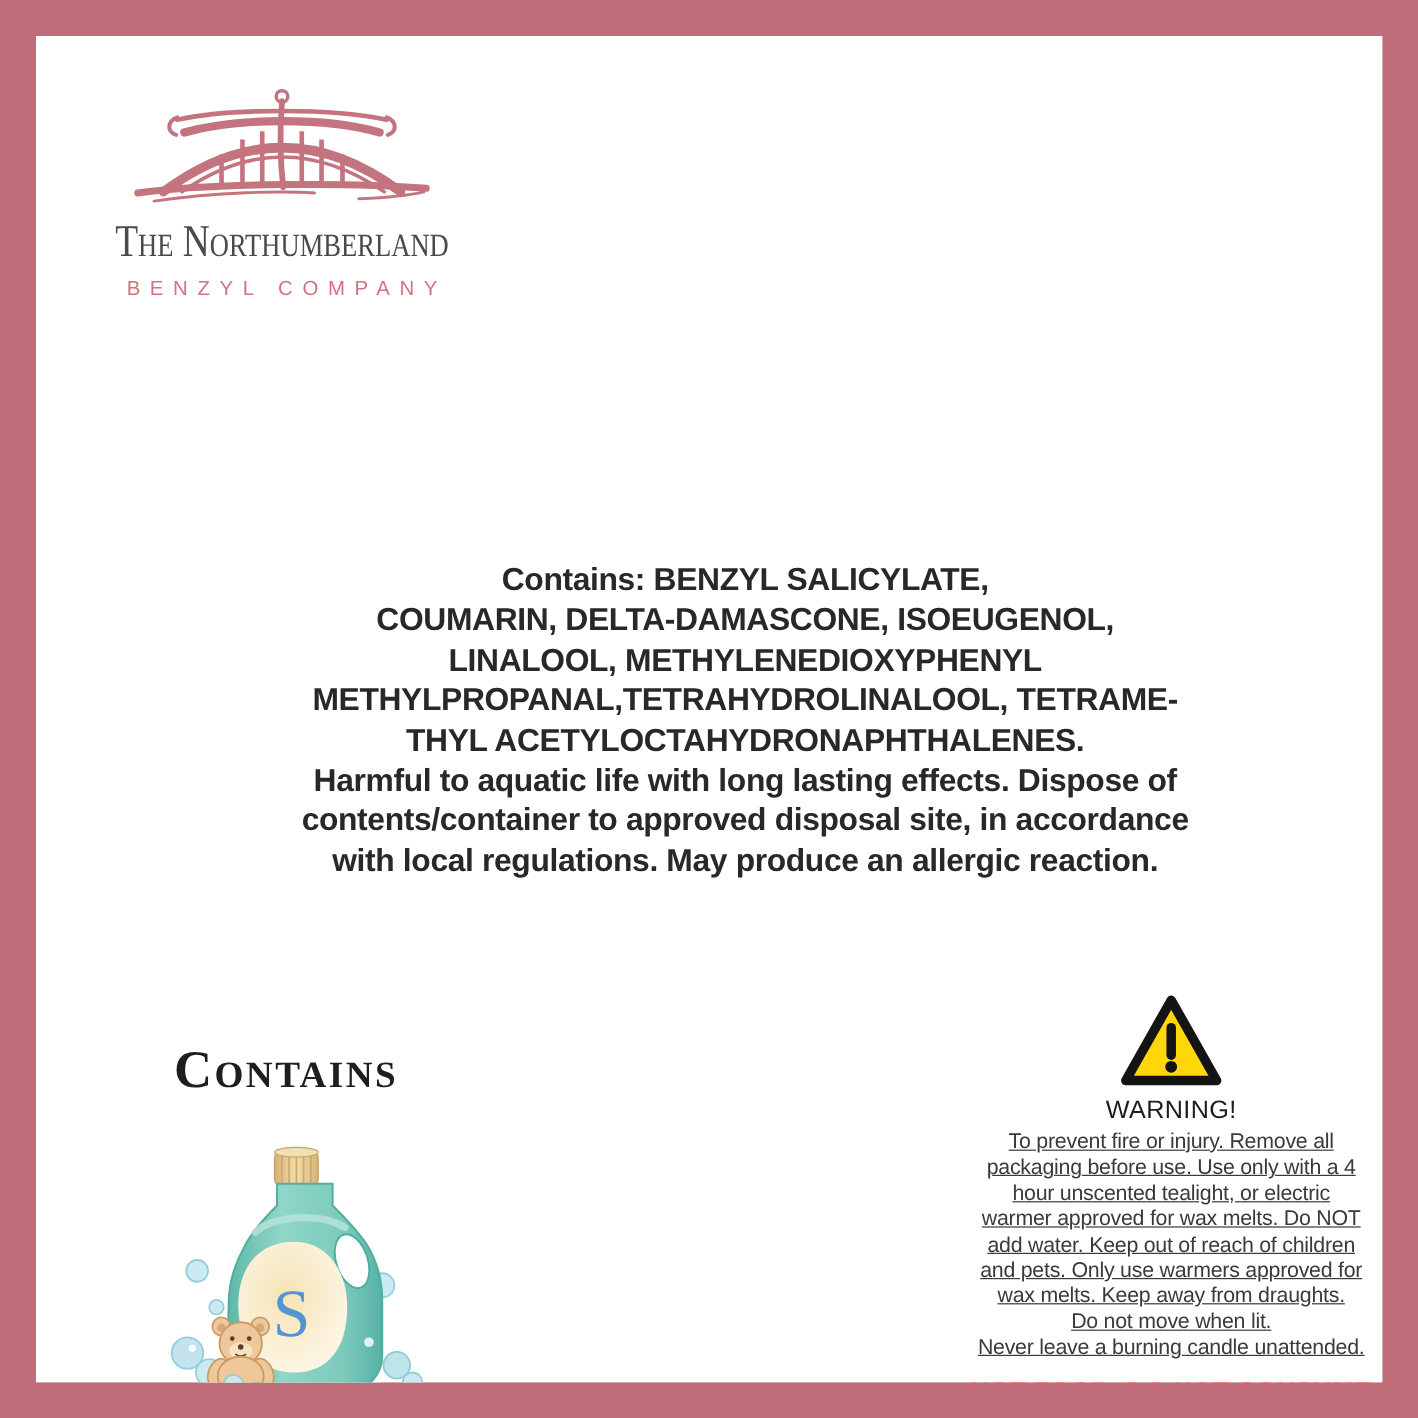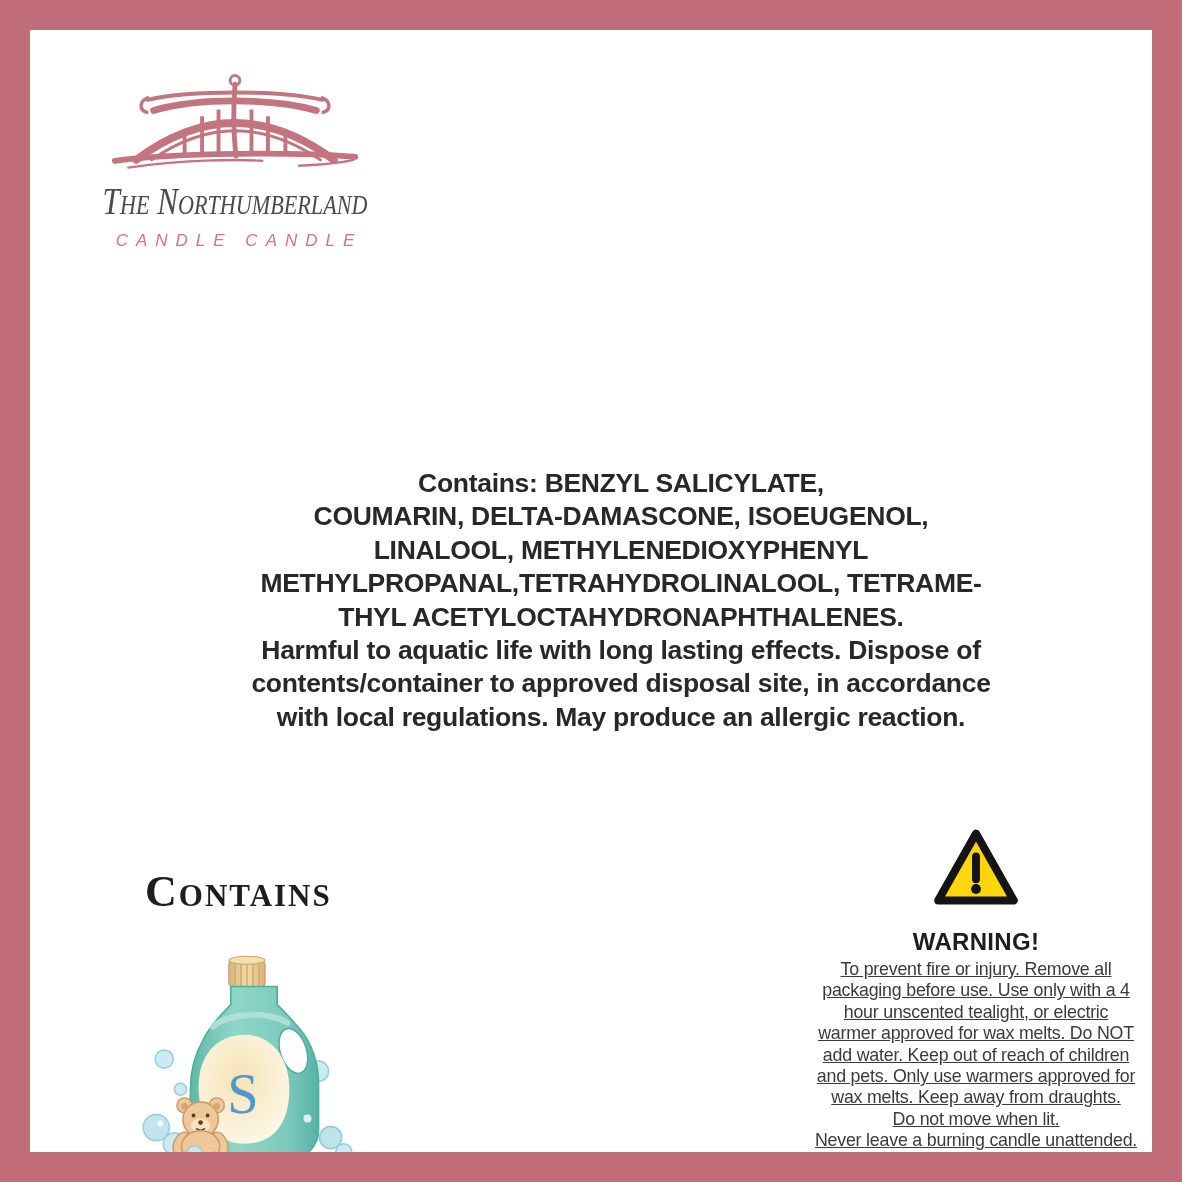--- a/index.html
+++ b/index.html
@@ -2,21 +2,21 @@
 <html><head>
 <meta charset="utf-8">
 <style>
   html,body{margin:0;padding:0;background:#ffffff;}
   body{width:1182px;height:1182px;font-family:"Liberation Sans",sans-serif;}
   .label{
     position:relative;width:1182px;height:1182px;box-sizing:border-box;
     border:30px solid #c16d79;background:#ffffff;overflow:hidden;
   }
   
-  .logo{position:absolute;left:25px;top:40px;width:360px;text-align:center;font-style:italic;}
+  .logo{position:absolute;left:25px;top:40px;width:360px;text-align:center;}
   .logo-mark{display:block;margin:0 auto;width:252px;height:108px;}
   .logo-line1{
     font-family:"Liberation Serif",serif;font-variant:small-caps;
     font-size:38px;color:#4a4a4e;line-height:1;margin-top:4px;
     transform:scaleX(0.82);transform-origin:center;white-space:nowrap;
   }
   .logo-line2{
     color:#d4737f;font-size:17px;letter-spacing:8px;margin-top:11px;
     padding-left:8px;white-space:nowrap;
   }
@@ -30,21 +30,21 @@
   
   .product-name{
     position:absolute;left:115px;top:836px;
     font-family:"Liberation Serif",serif;font-variant:small-caps;font-weight:bold;
     font-size:44px;color:#1e1e22;letter-spacing:2px;
   }
   .bottle{position:absolute;left:106px;top:900px;width:230px;height:246px;}
   
   .warning-col{position:absolute;left:748px;top:796px;width:396px;text-align:center;}
   .warning-triangle{display:block;margin:0 auto;width:88px;height:82px;}
-  .warning-title{font-weight:bold;font-size:24px;color:#1d1d1f;margin-top:20px;letter-spacing:0.3px;}
+  .warning-title{font-weight:normal;font-size:21px;color:#1d1d1f;margin-top:6px;letter-spacing:0.3px;}
   .warning-text{
     font-size:17.8px;line-height:21.4px;color:#3a3a3c;white-space:pre-line;
     margin-top:3px;letter-spacing:-0.2px;text-decoration:underline;
   }
   .not-food{font-weight:bold;font-size:21.5px;color:#f04b3a;margin-top:14px;letter-spacing:0.4px;}
 </style>
 </head>
 <body>
 
 <div class="label">
@@ -68,21 +68,21 @@
 
       <path d="M130,14 C128,40 128,62 131,88" stroke="#c4747f" stroke-width="5" stroke-linecap="round"></path>
       <circle cx="130" cy="10" r="5" stroke="#c4747f" stroke-width="3"></circle>
 
       <path d="M40,30 C85,20 175,20 220,30" stroke="#c4747f" stroke-width="4" stroke-linecap="round"></path>
       <path d="M46,41 C92,28 168,28 214,41" stroke="#c4747f" stroke-width="7" stroke-linecap="round"></path>
       <path d="M40,28 c-8,3 -10,12 -1,15" stroke="#c4747f" stroke-width="3.5" stroke-linecap="round"></path>
       <path d="M220,28 c8,3 10,12 1,15" stroke="#c4747f" stroke-width="3.5" stroke-linecap="round"></path>
     </svg>
     <div class="logo-line1">The Northumberland</div>
-    <div class="logo-line2">CANDLE CANDLE</div>
+    <div class="logo-line2">BENZYL COMPANY</div>
   </header>
 
   <div class="ingredients">Contains: BENZYL SALICYLATE,
 COUMARIN, DELTA-DAMASCONE, ISOEUGENOL,
 LINALOOL, METHYLENEDIOXYPHENYL
 METHYLPROPANAL,TETRAHYDROLINALOOL, TETRAME-
 THYL ACETYLOCTAHYDRONAPHTHALENES.
 Harmful to aquatic life with long lasting effects. Dispose of
 contents/container to approved disposal site, in accordance
 with local regulations. May produce an allergic reaction.</div>

